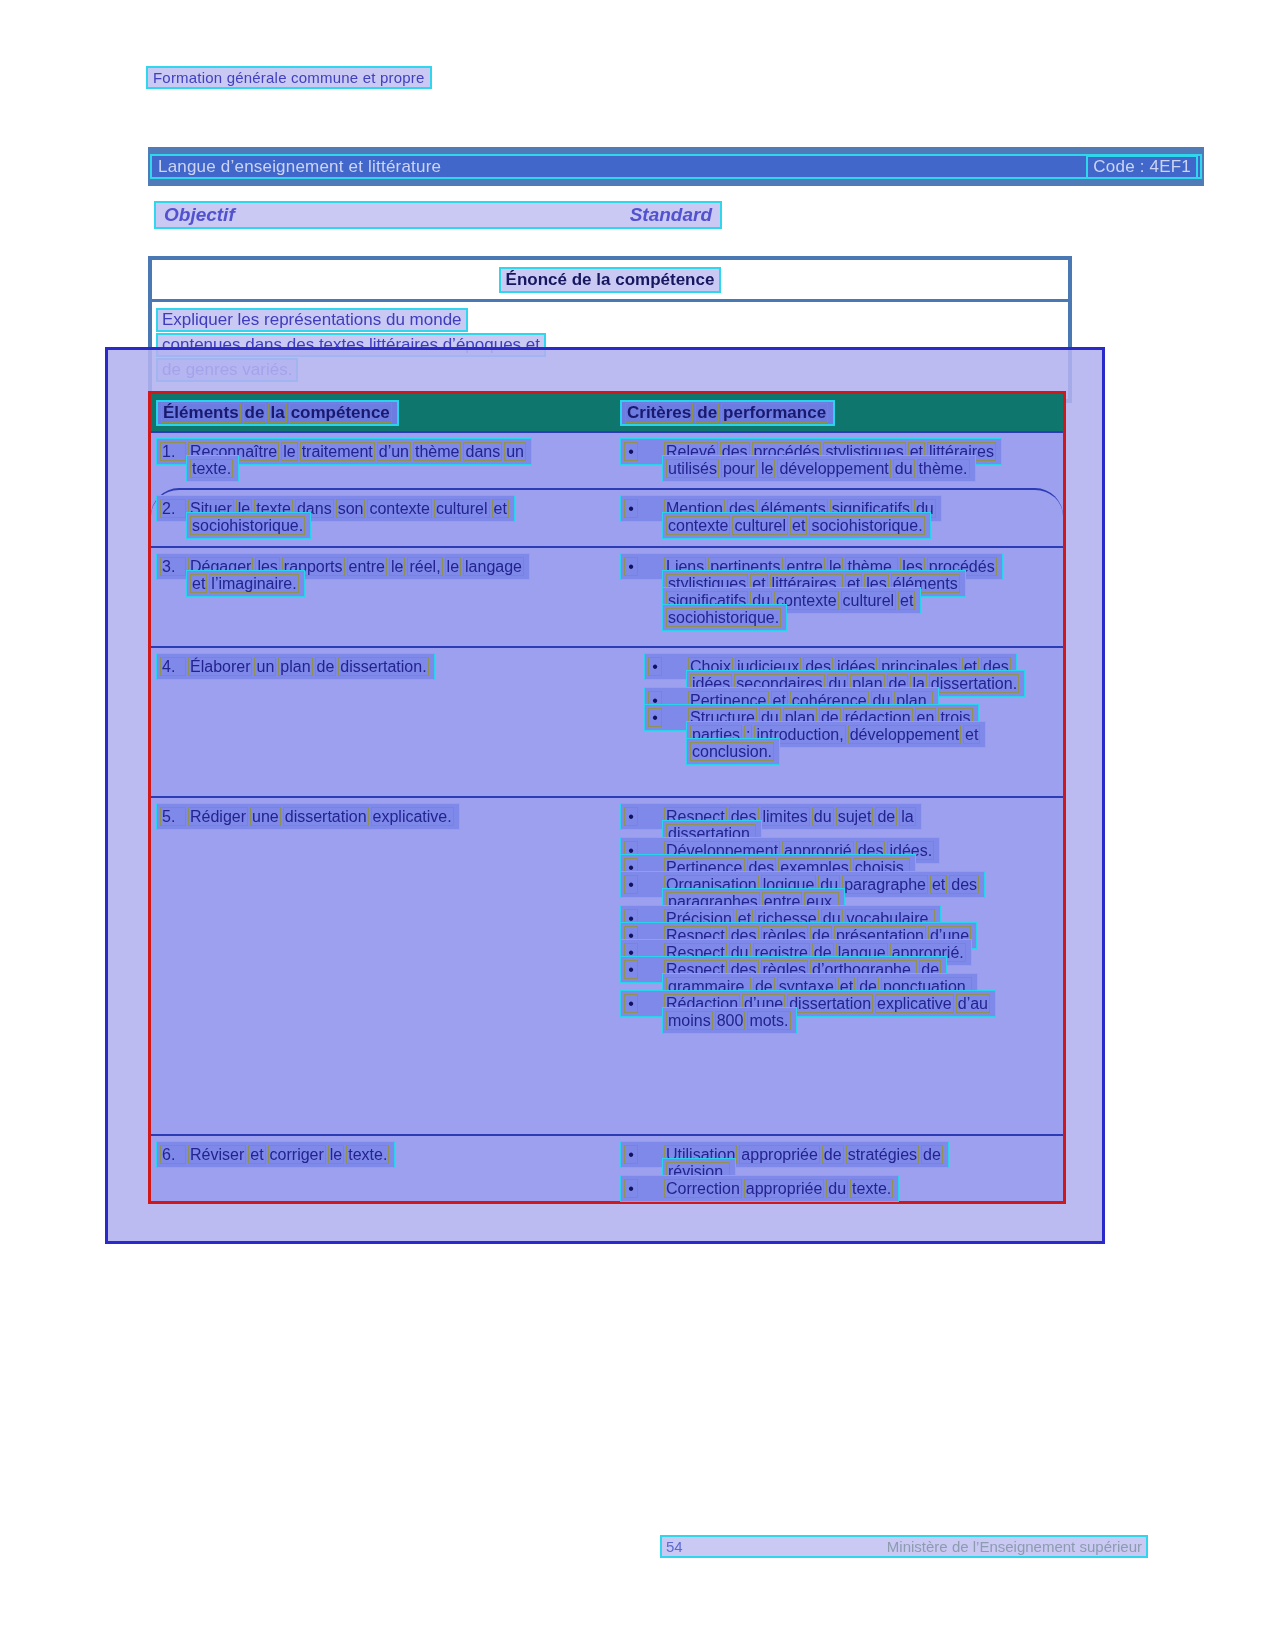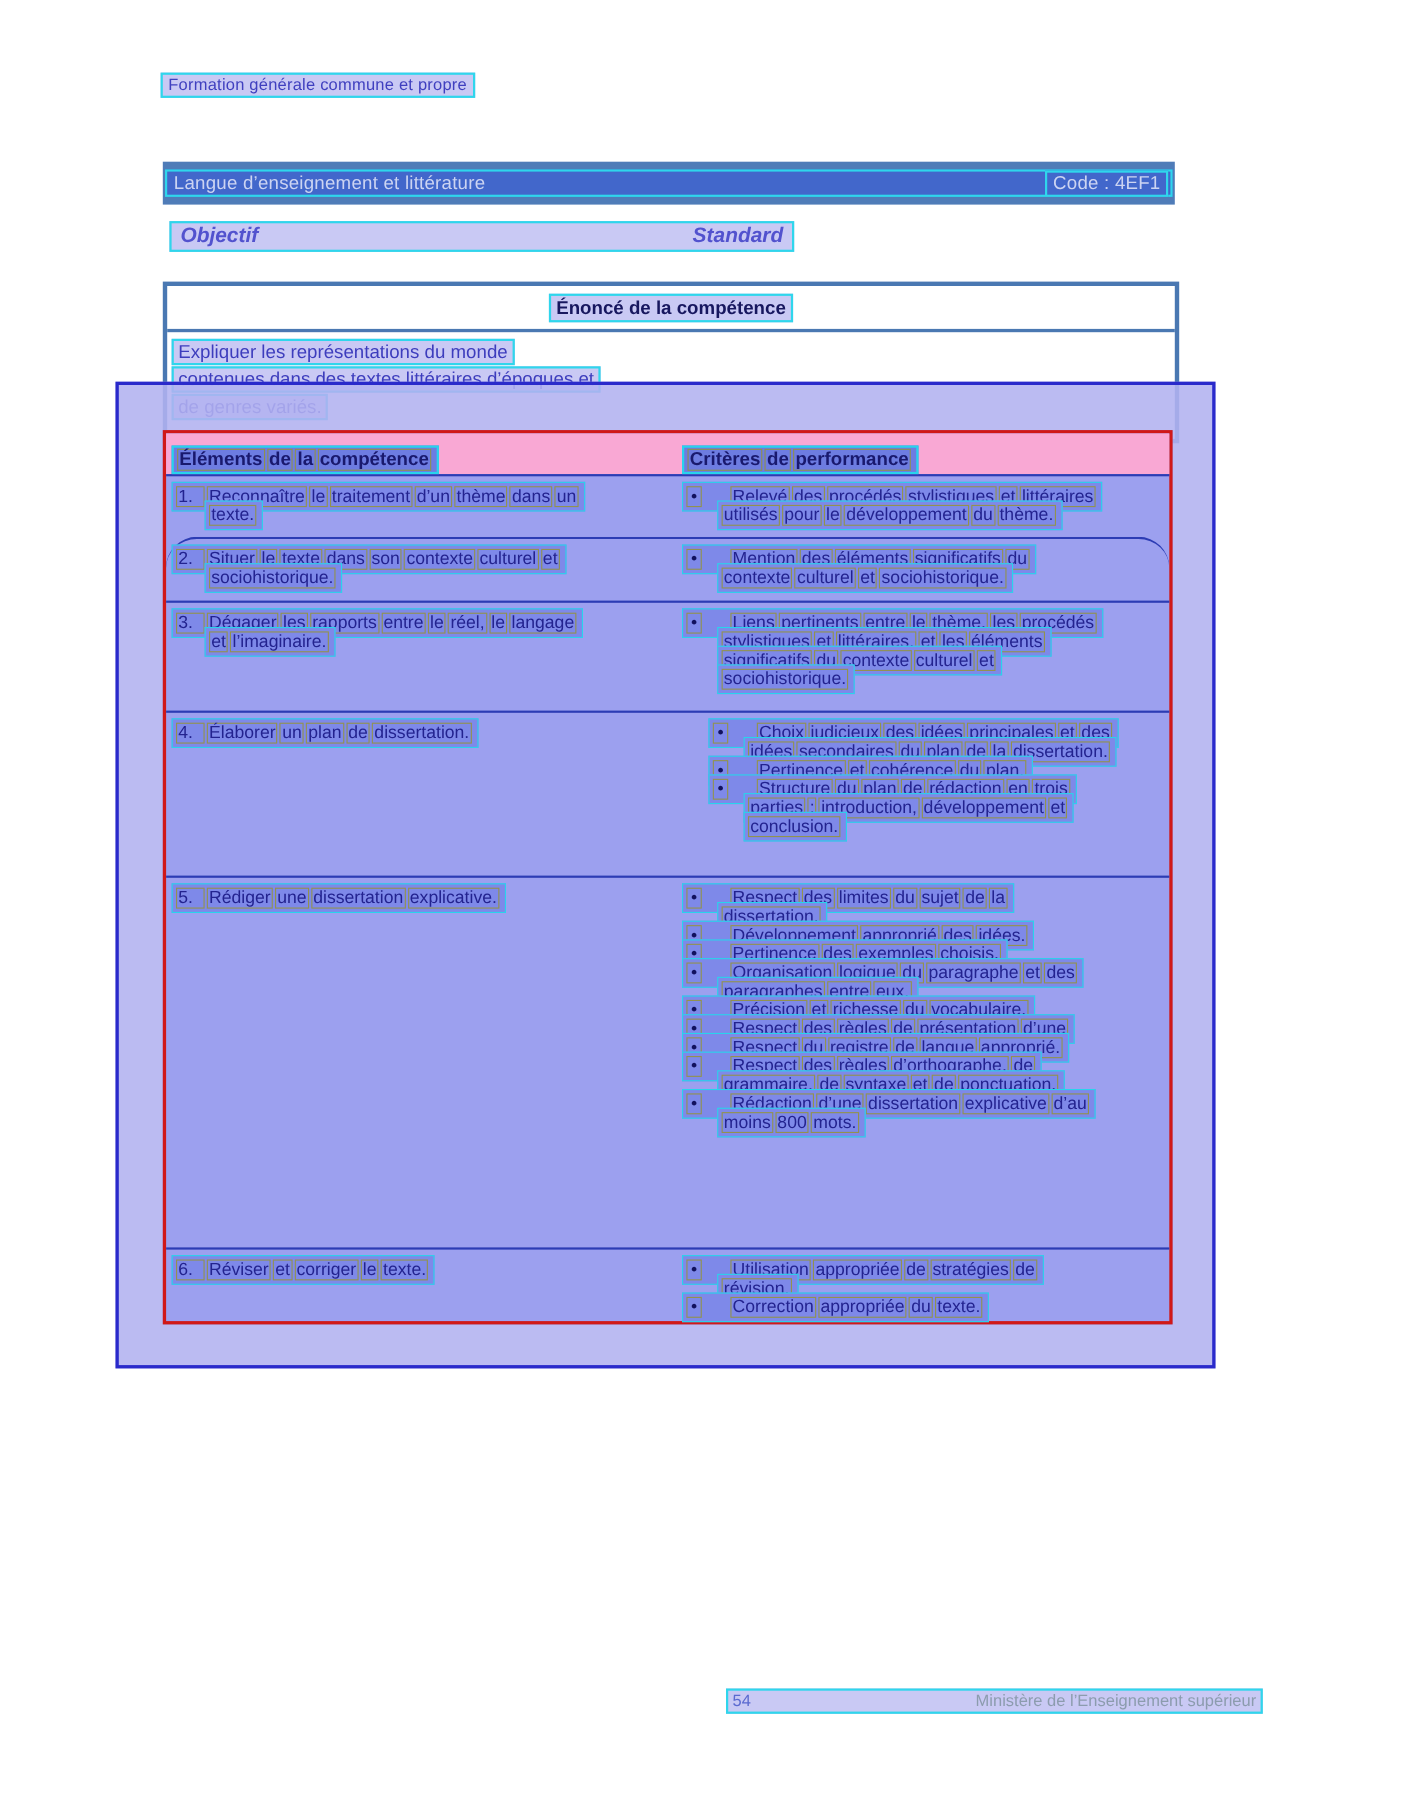--- a/index.html
+++ b/index.html
@@ -7,21 +7,21 @@
   .abs{position:absolute;box-sizing:border-box;}
 
   
   .cyanbox{background:#c9c9f4;border:2px solid #2fd6ec;color:#4040bf;}
   .w{display:inline-block;border:1px solid rgba(148,148,52,.85);padding:0 1px;margin:0 2px 0 0;line-height:17px;}
 
   
   .top-label{left:146px;top:66px;font-size:15px;font-weight:500;padding:1px 5px;letter-spacing:.2px;}
 
   
-  .header-bar{left:148px;top:147px;width:920px;height:39px;background:#4f7cb8;}
+  .header-bar{left:148px;top:147px;width:1056px;height:39px;background:#4f7cb8;}
   .header-line{position:absolute;left:2px;right:2px;top:7px;height:25px;box-sizing:border-box;
     background:#4267cb;border:2px solid #2fd6ec;display:flex;justify-content:space-between;
     align-items:center;padding:0 2px 0 6px;color:#ccd4f2;font-size:17px;letter-spacing:.2px;}
   .code-box{border:2px solid #2fd6ec;background:#4267cb;padding:0 5px;color:#ccd4f2;}
 
   
   .obj-std{left:154px;top:201px;width:568px;height:28px;display:flex;justify-content:space-between;
     align-items:center;padding:0 8px;font-size:19px;font-weight:bold;font-style:italic;color:#5252ce;}
 
   
@@ -31,38 +31,38 @@
   .enonce-body{padding:5px 4px 0 4px;}
   .enonce-line{display:table;font-size:17px;color:#3d3dbd;padding:0 4px;margin:1px 0;white-space:nowrap;}
 
   
   .overlay{left:105px;top:347px;width:1000px;height:897px;background:rgba(178,178,240,.88);
     border:3px solid #2a2acb;}
 
   
   .comp-table{left:148px;top:391px;width:918px;height:813px;border:3px solid #d01818;background:#9ca0ef;
     color:#23238f;font-size:16px;}
-  .t-head{display:flex;align-items:flex-end;min-height:37px;background:#f9a8d4;}
+  .t-head{display:flex;align-items:center;min-height:37px;background:#0f766e;}
   .hdr-line{display:inline-block;background:#6d7ce1;border:2px solid #28d4ec;padding:1px 3px;
     font-weight:bold;font-size:17px;color:#19196e;white-space:nowrap;}
   .hdr-line .w{line-height:18px;}
   .cell{box-sizing:border-box;}
   .cell-left{width:467px;padding-left:5px;}
   .cell-right{flex:1;padding-left:2px;}
   .t-row{display:flex;border-top:2px solid #2c3cb4;padding:5px 0 0 0;box-sizing:border-box;}
   .t-row:nth-child(1){min-height:57px;}
   .t-row:nth-child(2){min-height:58px;border-radius:28px;}
   .t-row:nth-child(3){min-height:100px;}
   .t-row:nth-child(4){min-height:150px;gap:24px;}
   .t-row:nth-child(5){min-height:338px;}
   .t-row:nth-child(6){min-height:69px;}
   .lwrap{height:17px;line-height:23px;white-space:nowrap;}
   .hl{display:inline-block;background:#7e89e9;border:1px solid #28d4ec;padding:1px 3px;vertical-align:middle;}
   .cont-l{margin-left:30px;}
-  .cont-r{margin-left:32px;}
+  .cont-r{margin-left:42px;}
   .num{width:22px;text-align:left;}
   .bullet{display:inline-block;width:12px;text-align:center;border:1px solid rgba(148,148,52,.85);
     margin-right:26px;color:#11115e;line-height:17px;}
 
   
   .footer{left:660px;top:1535px;width:488px;height:23px;display:flex;justify-content:space-between;
     align-items:center;padding:0 4px;font-size:15px;}
   .footer .pageno{color:#5b6ad0;}
   .footer .ministry{color:#8c9cae;}
 </style>

